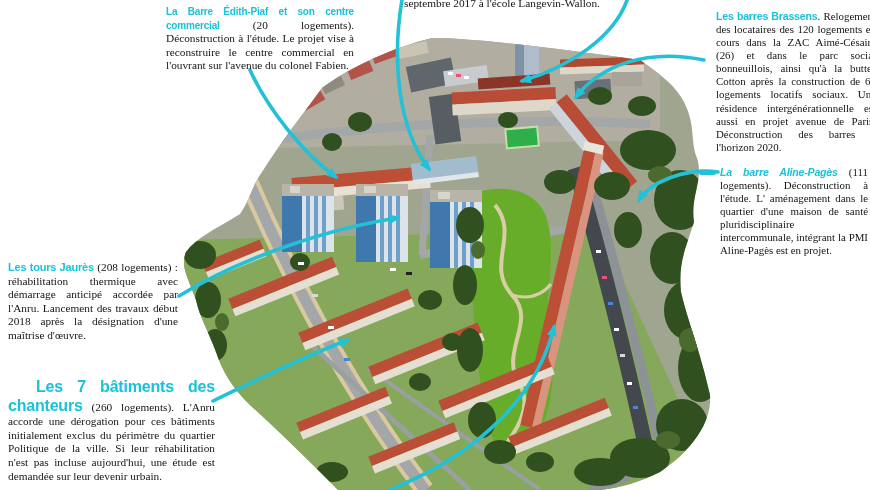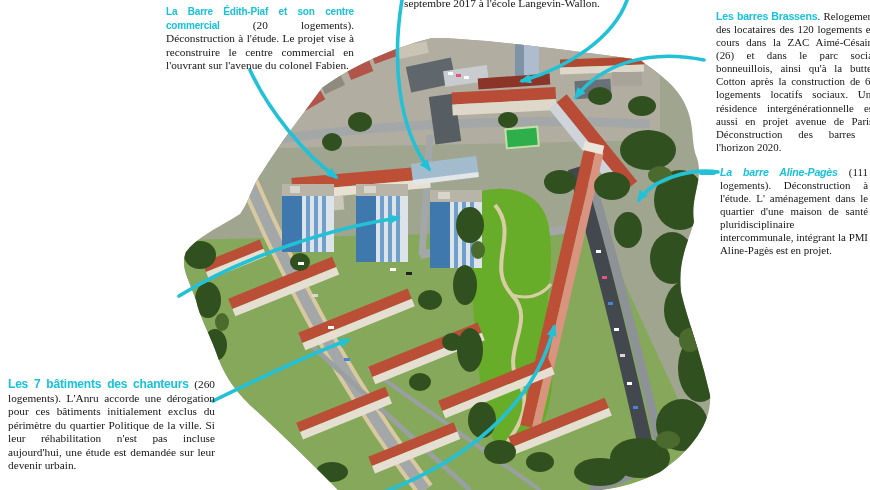--- a/index.html
+++ b/index.html
@@ -261,19 +261,22 @@
 
   <div class="note" style="left:716px;top:10px;width:160px;font-size:10.9px;">
     <span class="hd" style="font-size:10.6px;">Les barres Brassens</span><span>. Relogement des locataires des 120 logements en cours dans la ZAC Aimé-Césaire (26) et dans le parc social bonneuillois, ainsi qu'à la buttes Cotton après la construction de 60 logements locatifs sociaux. Une résidence intergénérationnelle est aussi en projet avenue de Paris. Déconstruction des barres à l'horizon 2020.</span>
   </div>
 
   <div class="dash" style="left:699px;top:171px;width:17px;height:3.5px;"></div>
   <div class="note" style="left:720px;top:166px;width:148px;font-size:10.9px;">
     <span class="hd" style="font-size:10.6px;font-style:italic;">La barre Aline-Pagès</span><span> (111 logements). Déconstruction à l'étude. L' aménagement dans le quartier d'une maison de santé pluridisciplinaire intercommunale, intégrant la PMI Aline-Pagès est en projet.</span>
   </div>
 
+  <div class="note" style="left:8px;top:261px;width:170px;font-size:11.3px;">
+    <span class="hd" style="font-size:11px;">Les tours Jaurès</span><span> (208 logements) : réhabilitation thermique avec démarrage anticipé accordée par l'Anru. Lancement des travaux début 2018 après la désignation d'une maîtrise d'œuvre.</span>
+  </div>
 
   <div class="note" style="left:8px;top:377px;width:207px;font-size:11.3px;">
-    <span class="hd" style="font-size:12px;">Les 7 bâtiments des chanteurs</span><span> (260 logements). L'Anru accorde une dérogation pour ces bâtiments initialement exclus du périmètre du quartier Politique de la ville. Si leur réhabilitation n'est pas incluse aujourd'hui, une étude est demandée sur leur devenir urbain.</span>
+    <span class="hd" style="font-size:16px;margin-left:28px;">Les 7 bâtiments des chanteurs</span><span> (260 logements). L'Anru accorde une dérogation pour ces bâtiments initialement exclus du périmètre du quartier Politique de la ville. Si leur réhabilitation n'est pas incluse aujourd'hui, une étude est demandée sur leur devenir urbain.</span>
   </div>
 
 
 </div>
 
 </body></html>

